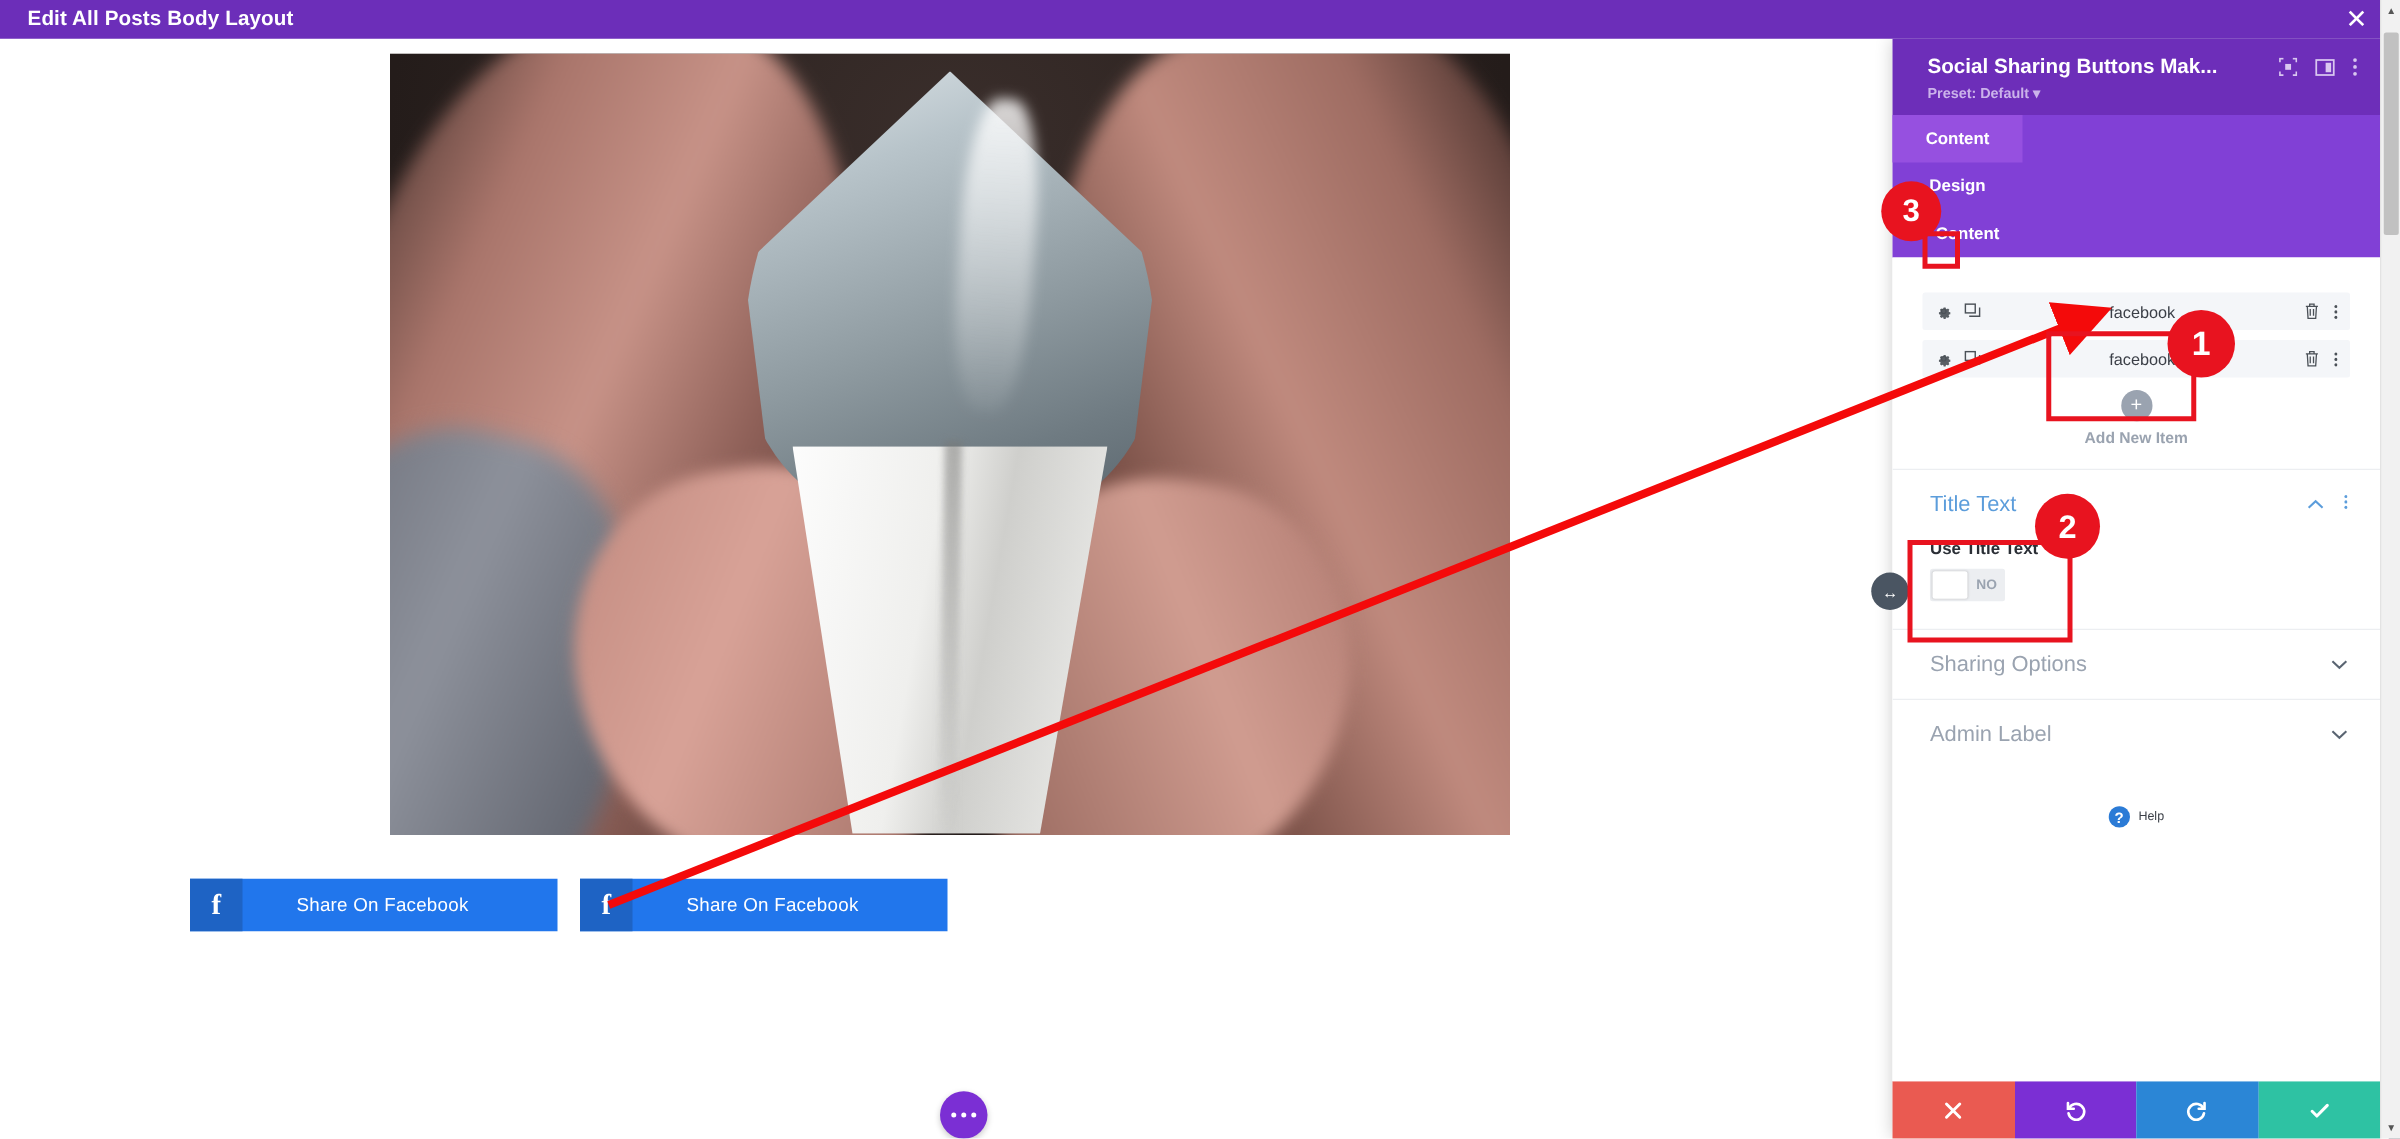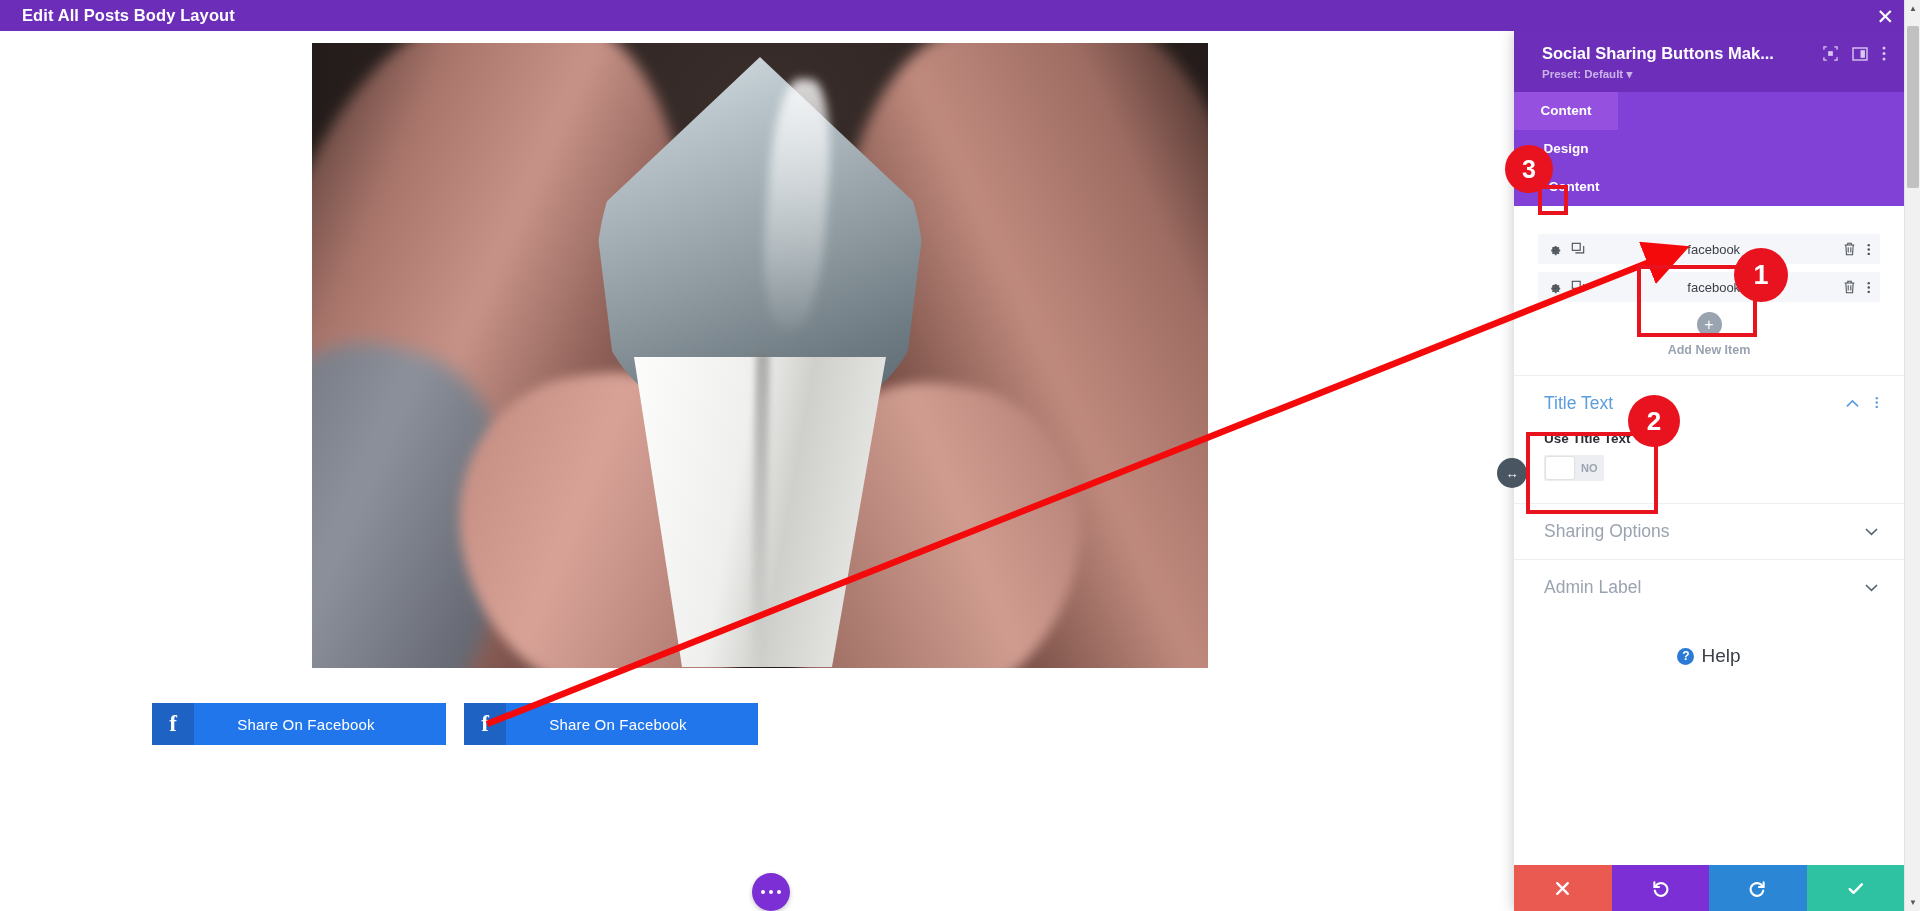--- a/index.html
+++ b/index.html
@@ -253,21 +253,21 @@
 
   .help-row {
     display:flex; align-items:center; justify-content:center;
     margin-top: 30px; gap: 7px; cursor: pointer;
   }
   .help-q {
     width: 17px; height: 17px; border-radius:50%; background:#2b7bd6;
     color:#fff; font-size: 12px; font-weight: bold;
     display:flex; align-items:center; justify-content:center;
   }
-  .help-label { font-size: 19px; color:#3b3f47; }
+  .help-label { font-size: 10px; color:#3b3f47; }
 
   .credit {
     margin: 26px 52px 0; text-align:center; font-size: 13px;
     color:#3b3f47; line-height: 1.35;
   }
   .credit a { color:#3a6fb5; text-decoration: underline; cursor:pointer; }
 
   .panel-footer { display:flex; height: 46px; }
   .pf-btn { flex:1; display:flex; align-items:center; justify-content:center; color:#fff; cursor:pointer; font-size: 18px; }
   .pf-cancel { background:#ea5a51; }

